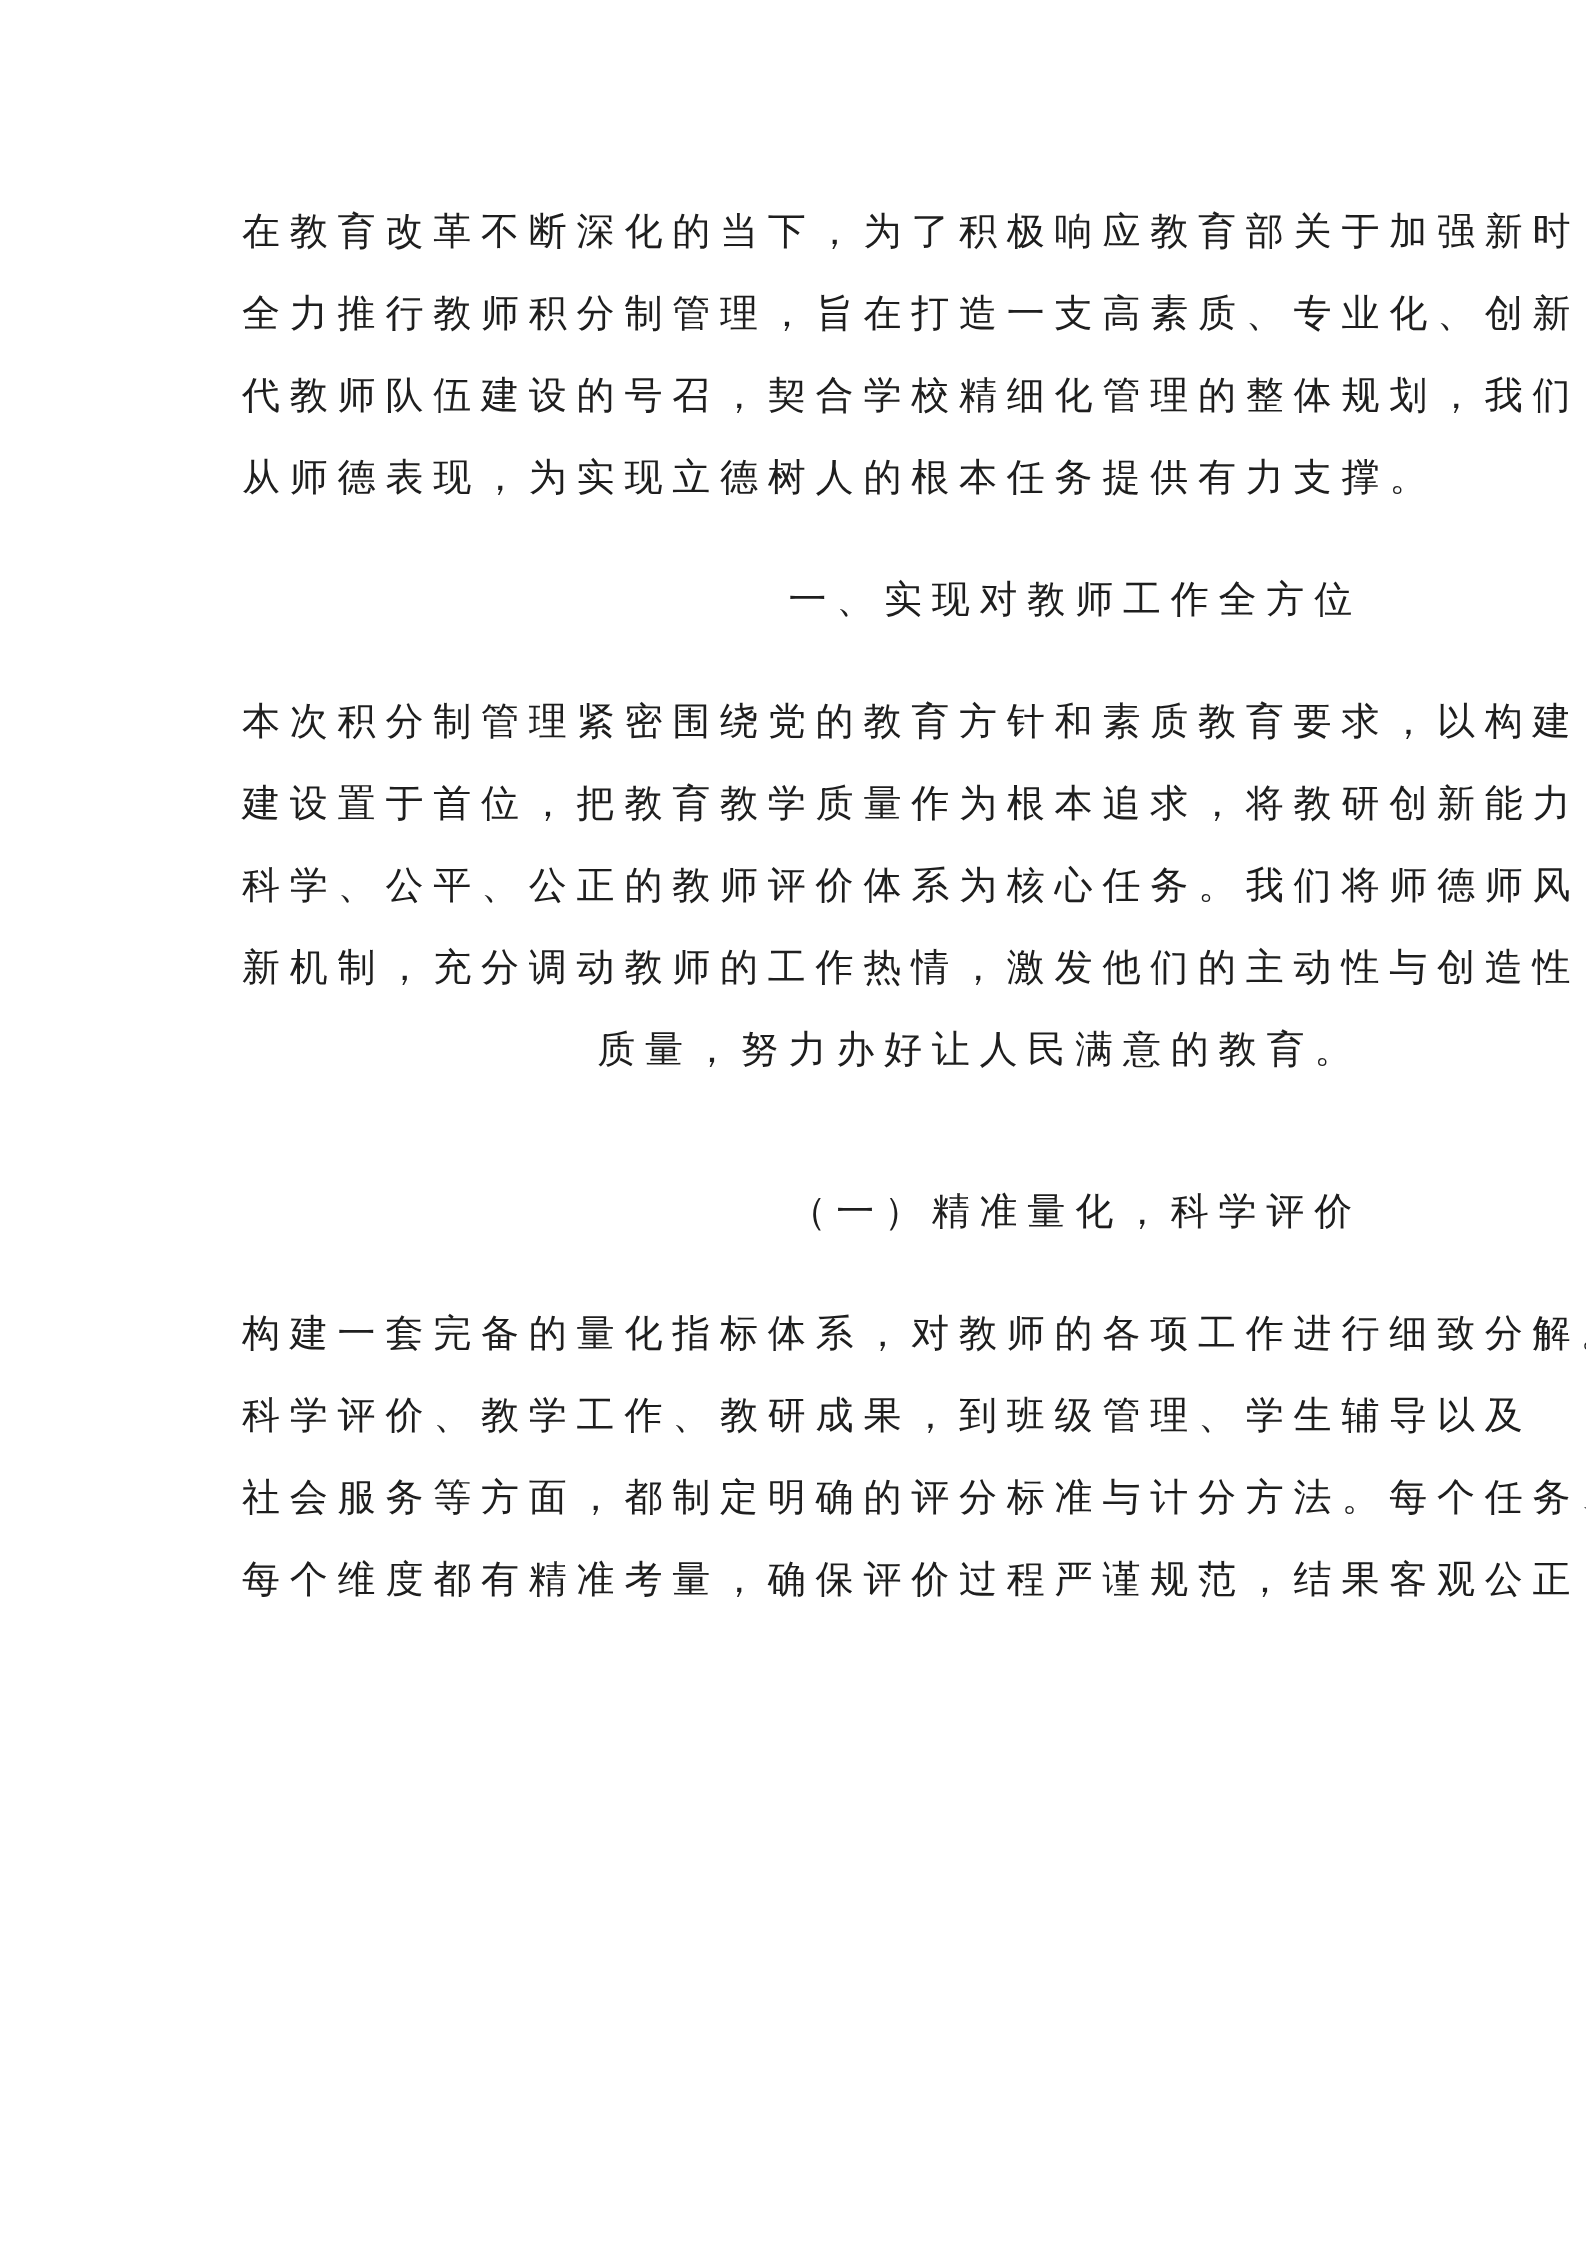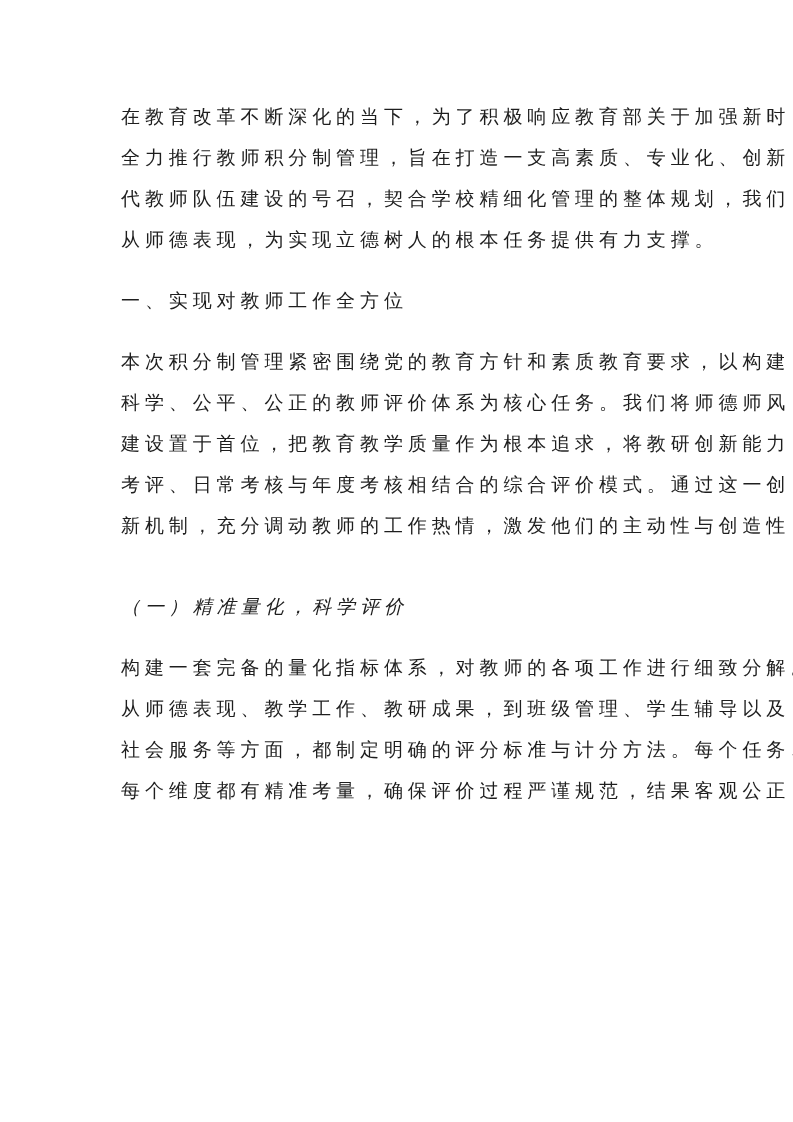--- a/index.html
+++ b/index.html
@@ -17,35 +17,35 @@
   }
   .page {
     position: absolute;
     left: 121px;
     top: 96px;
     width: 560px;
   }
   .block {
     margin: 0;
     padding: 0;
+    text-align: right;
   }
   .line {
     display: block;
     height: 41px;
     line-height: 41px;
     font-size: 19px;
     letter-spacing: 4.9px;
     white-space: nowrap;
   }
   .gap {
     height: 20px;
   }
   .sub .line {
     letter-spacing: 4.9px;
-    font-style: italic;
   }
 </style>
 </head>
 <body>
 
 <div class="page">
 
   <div class="block">
     <span class="line">在教育改革不断深化的当下，为了积极响应教育部关于加强新时</span>
     <span class="line">全力推行教师积分制管理，旨在打造一支高素质、专业化、创新</span>
@@ -54,34 +54,34 @@
   </div>
   <div class="gap"></div>
 
   <div class="block">
     <span class="line">一、实现对教师工作全方位</span>
   </div>
   <div class="gap"></div>
 
   <div class="block">
     <span class="line">本次积分制管理紧密围绕党的教育方针和素质教育要求，以构建</span>
+    <span class="line">建设置于首位，把教育教学质量作为根本追求，将教研创新能力</span>
     <span class="line">科学、公平、公正的教师评价体系为核心任务。我们将师德师风</span>
-    <span class="line">建设置于首位，把教育教学质量作为根本追求，将教研创新能力</span>
-    <span class="line">考评、日常考核与年度考核相结合的综合评价模式。通过这一创</span>
     <span class="line">新机制，充分调动教师的工作热情，激发他们的主动性与创造性，</span>
+    <span class="line">质量，努力办好让人民满意的教育。</span>
   </div>
   <div class="gap"></div>
 
   <div class="gap"></div>
 
   <div class="block sub">
     <span class="line">（一）精准量化，科学评价</span>
   </div>
   <div class="gap"></div>
 
   <div class="block">
     <span class="line">构建一套完备的量化指标体系，对教师的各项工作进行细致分解。</span>
-    <span class="line">从师德表现、教学工作、教研成果，到班级管理、学生辅导以及</span>
+    <span class="line">科学评价、教学工作、教研成果，到班级管理、学生辅导以及</span>
     <span class="line">社会服务等方面，都制定明确的评分标准与计分方法。每个任务、</span>
     <span class="line">每个维度都有精准考量，确保评价过程严谨规范，结果客观公正，</span>
   </div>
 
 </div>
 
 </body></html>

